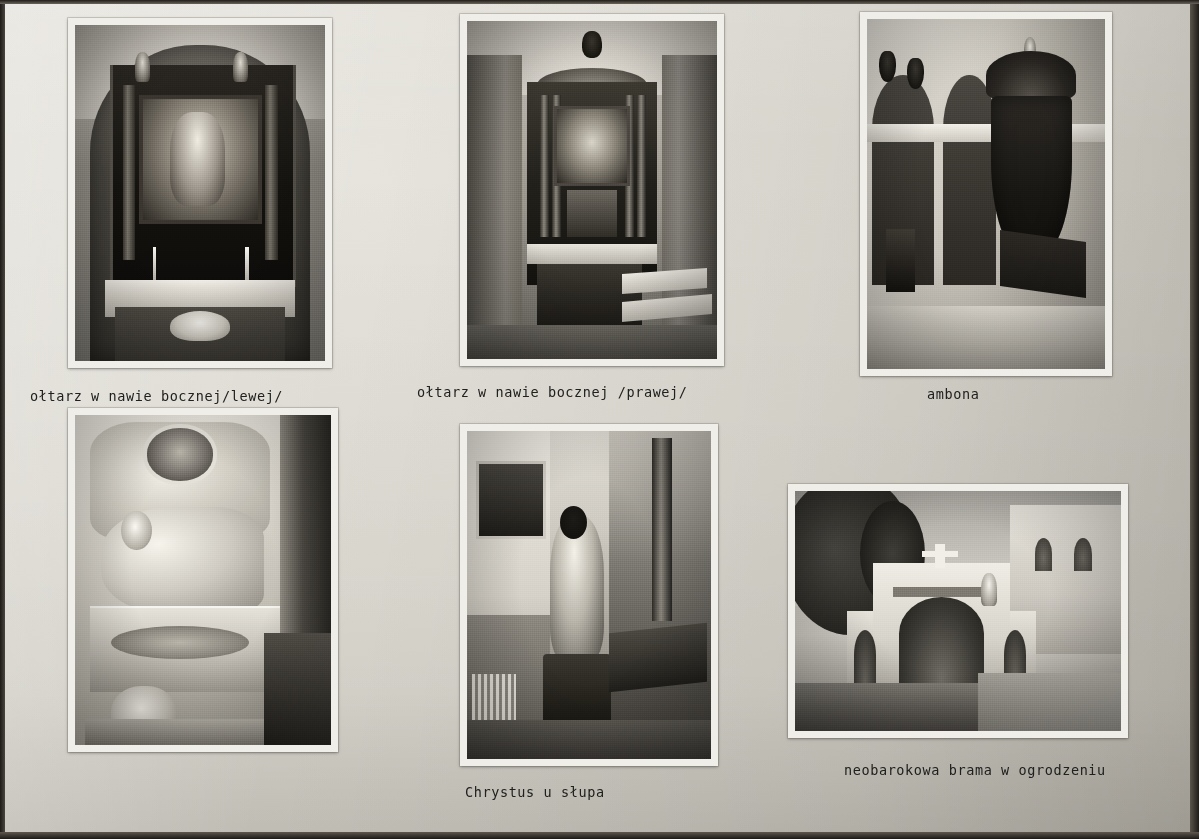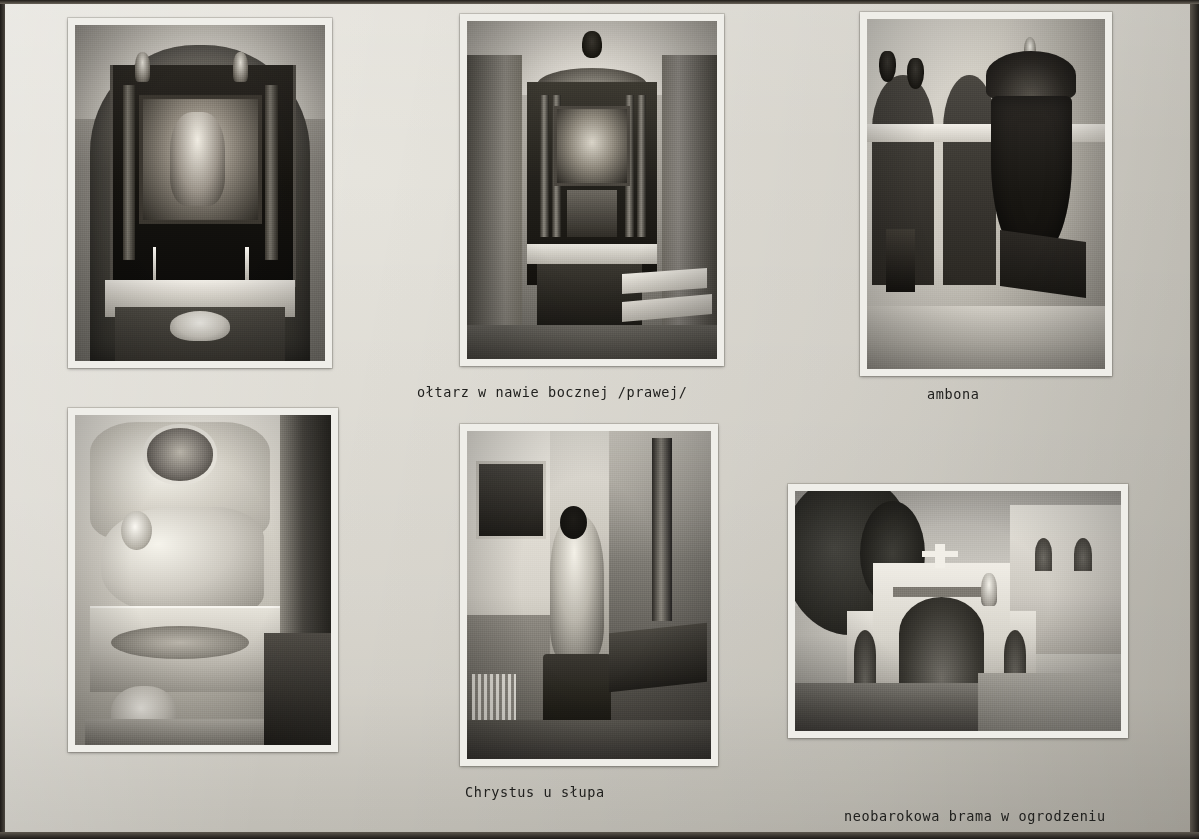--- a/index.html
+++ b/index.html
@@ -458,20 +458,21 @@
           <div class="candle a"></div>
           <div class="candle b"></div>
           <div class="mensa"></div>
           <div class="antepend"></div>
           <div class="cartouche"></div>
         </div>
         <div class="grain"></div>
         <div class="vig"></div>
       </div>
     </div>
+    <div class="caption" style="left:-30px; top:368px;">ołtarz w nawie bocznej/lewej/</div>
   </div>
 
   <div class="photo-block" style="left:852px; top:12px; width:270px; height:400px;">
     <div class="photo" style="left:8px; top:0; width:252px; height:364px;">
       <div class="img">
         <div class="scene s3">
           <div class="wall"></div>
           <div class="arc1"></div>
           <div class="arc2"></div>
           <div class="cornice"></div>
@@ -586,20 +587,20 @@
           <div class="gatearch"></div>
           <div class="smallarch a"></div>
           <div class="smallarch b"></div>
           <div class="ground"></div>
           <div class="path"></div>
         </div>
         <div class="grain"></div>
         <div class="vig"></div>
       </div>
     </div>
-    <div class="caption" style="left:56px; top:276px;margin-top:46px;">neobarokowa brama w ogrodzeniu</div>
+    <div class="caption" style="left:56px; top:276px;">neobarokowa brama w ogrodzeniu</div>
   </div>
 
   <div class="edge" id="edge-left"></div>
   <div class="edge" id="edge-right"></div>
   <div class="edge" id="edge-top"></div>
   <div class="edge" id="edge-bottom"></div>
 </div>
 
 </body></html>

